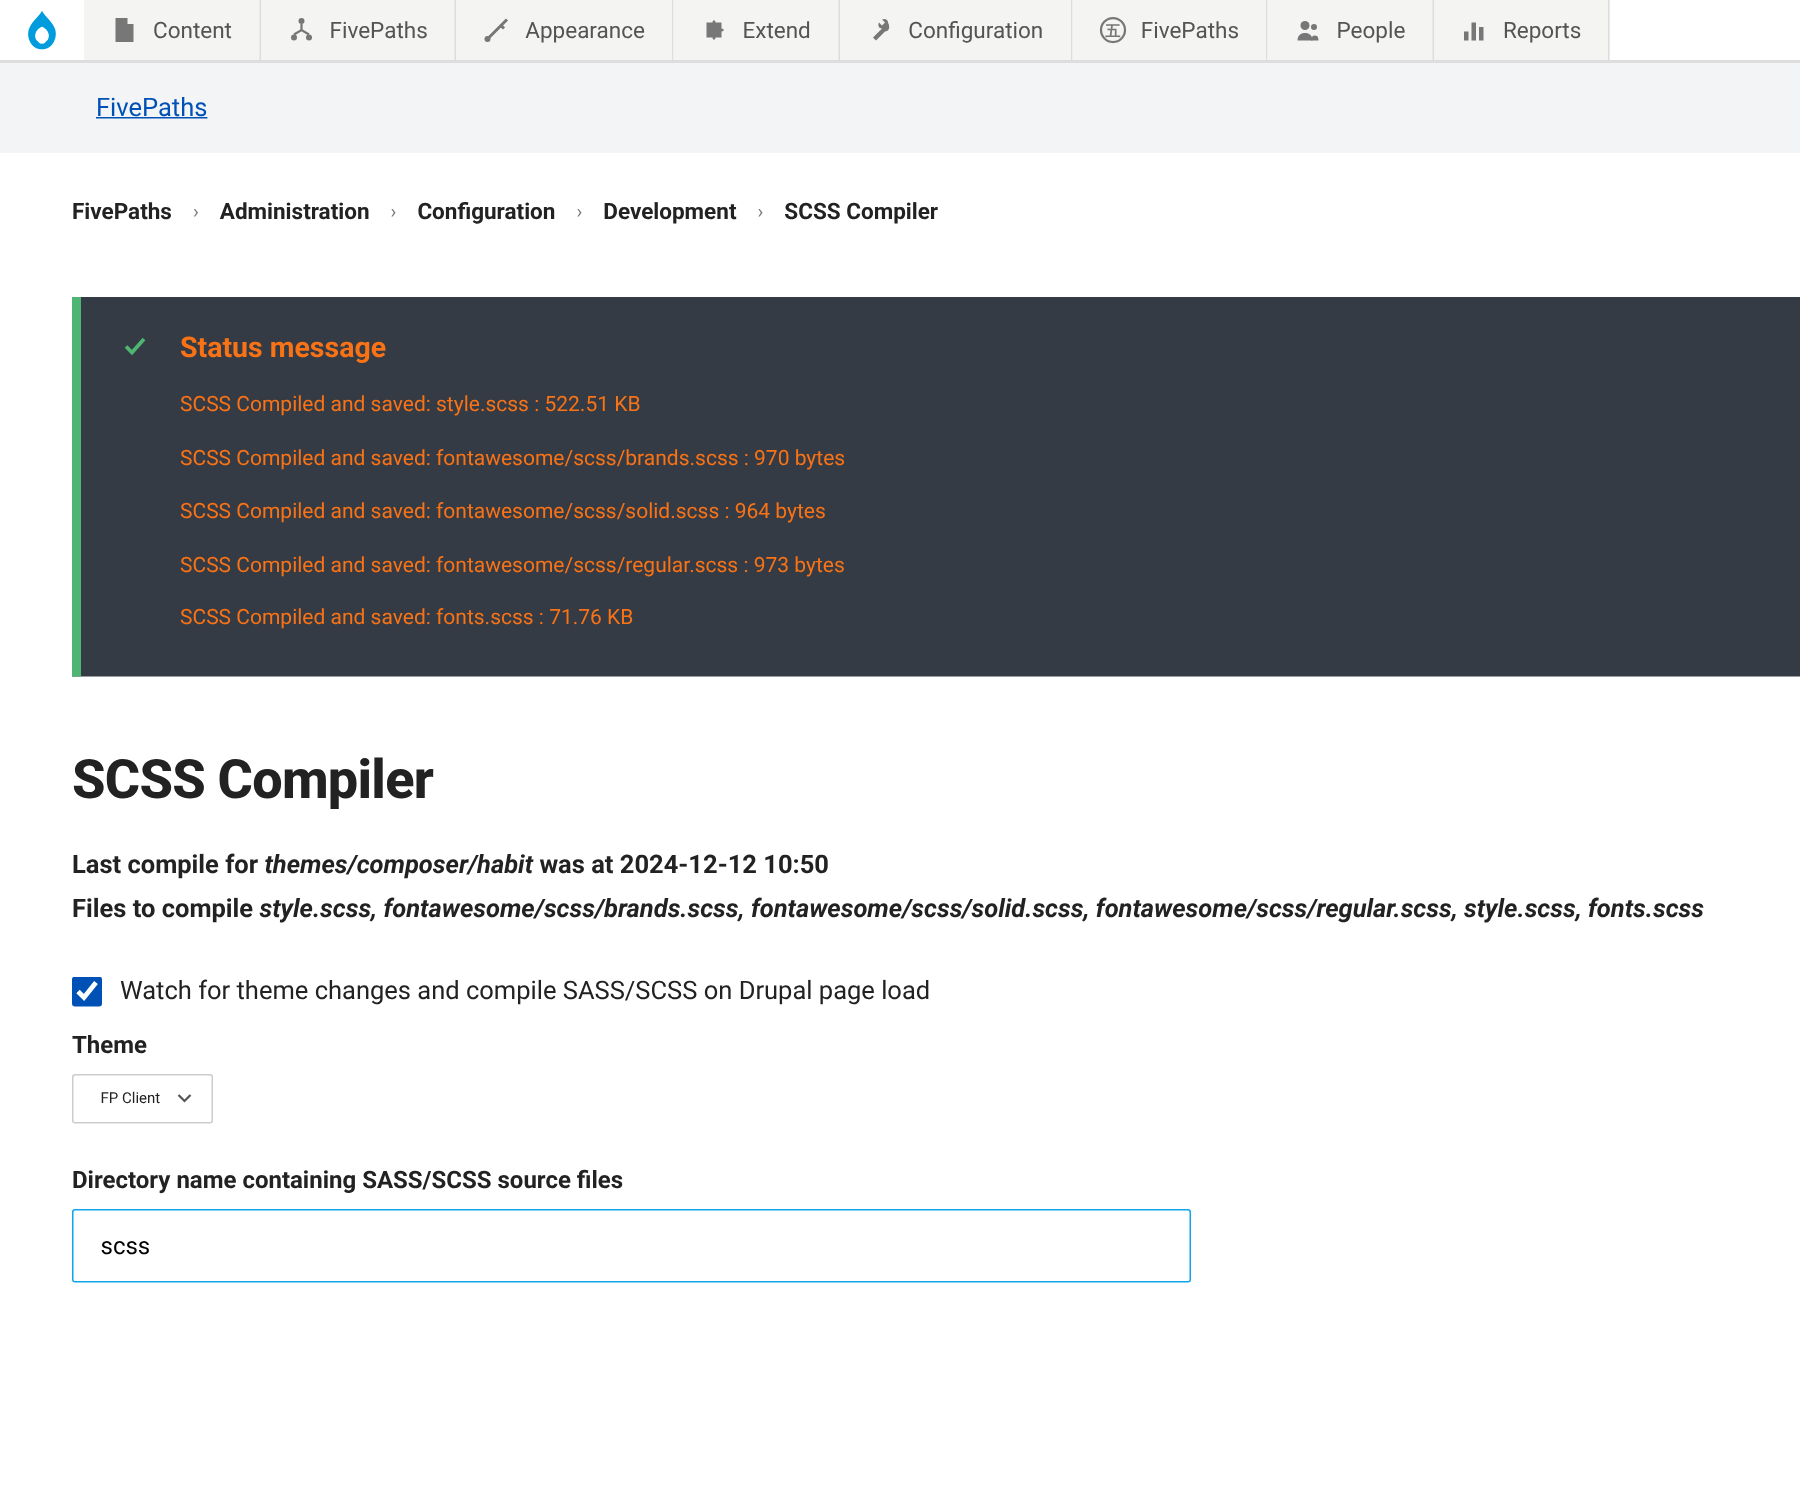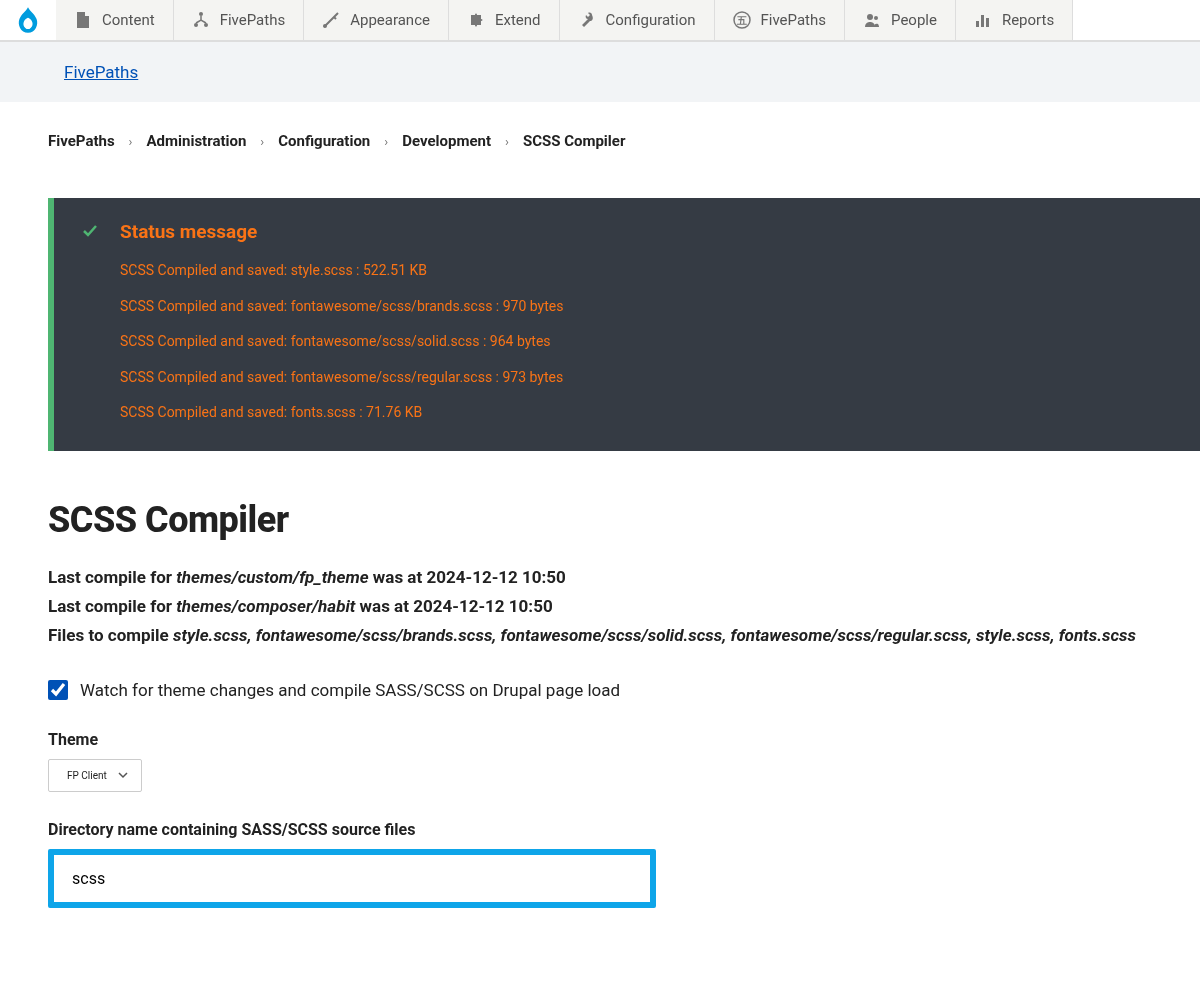--- a/index.html
+++ b/index.html
@@ -32,30 +32,30 @@
     .status-lines .msg { font-size: 14px; margin-bottom: 16px; line-height: 1.4; }
     .status-lines .msg:last-child { margin-bottom: 0; }
     
     
     .main { padding: 48px 48px 20px; }
     h1.page-title { font-size: 36px; font-weight: 800; margin-bottom: 22px; letter-spacing: -0.5px; }
     .compile-info { font-size: 17px; font-weight: 700; line-height: 1.7; margin-bottom: 30px; white-space: nowrap; overflow: hidden; }
     .compile-info em { font-style: italic; }
     
     
-    .checkbox-row { display: flex; align-items: flex-end; gap: 12px; margin-bottom: 30px; }
+    .checkbox-row { display: flex; align-items: flex-end; gap: 12px; margin-bottom: 16px; }
     .checkbox-row input[type=checkbox] { width: 20px; height: 20px; accent-color: #0051b6; cursor: pointer; }
     .checkbox-row label { font-size: 17px; }
     
     
     .form-item { margin-bottom: 28px; }
     .form-label { display: block; font-size: 16px; font-weight: 700; margin-bottom: 10px; }
     .select-wrap { position: relative; display: inline-block; border: 1px solid #ccc; border-radius: 2px; padding: 10px 34px 10px 18px; font-size: 10px; cursor: pointer; }
     .select-chevron { position: absolute; right: 12px; top: 50%; transform: translateY(-50%); width: 12px; height: 12px; stroke: #555; stroke-width: 1.5; fill: none; }
-    .text-input { width: 608px; border: 6px solid #0ea5e9; border-radius: 2px; padding: 14px 18px; font-size: 16px; font-family: inherit; }
+    .text-input { width: 746px; border: 1px solid #0ea5e9; border-radius: 2px; padding: 14px 18px; font-size: 16px; font-family: inherit; }
   </style>
 </head>
 <body>
 
 <div class="toolbar">
   <div class="toolbar-drupal">
     <svg class="drupal-icon" viewBox="0 0 24 28">
         <path d="M12 2 C10 6 6 8 4 13 C2 18 5 26 12 26 C19 26 22 18 20 13 C18 8 14 6 12 2 Z M12 22 C9 22 7 19 8 16 C9 13 12 12 12 12 C12 12 15 13 16 16 C17 19 15 22 12 22 Z" fill="#009CDE"></path>
         <circle cx="12" cy="20" r="2.5" fill="#fff"></circle>
       </svg>
@@ -157,21 +157,20 @@
         </div>
       </div>
     </div>
   </div>
 </div>
 
 <div class="main">
   <h1 class="page-title">SCSS Compiler</h1>
 
   <div class="compile-info">
-    <div><span>Last compile for </span><em>themes/custom/fp_theme</em><span> was at 2024-12-12 10:50</span></div>
     <div><span>Last compile for </span><em>themes/composer/habit</em><span> was at 2024-12-12 10:50</span></div>
     <div><span>Files to compile </span><em>style.scss, fontawesome/scss/brands.scss, fontawesome/scss/solid.scss, fontawesome/scss/regular.scss, style.scss, fonts.scss</em></div>
   </div>
 
   <div class="checkbox-row">
     <input type="checkbox" checked="" style="">
     <label>Watch for theme changes and compile SASS/SCSS on Drupal page load</label>
   </div>
 
   <div class="form-item">

